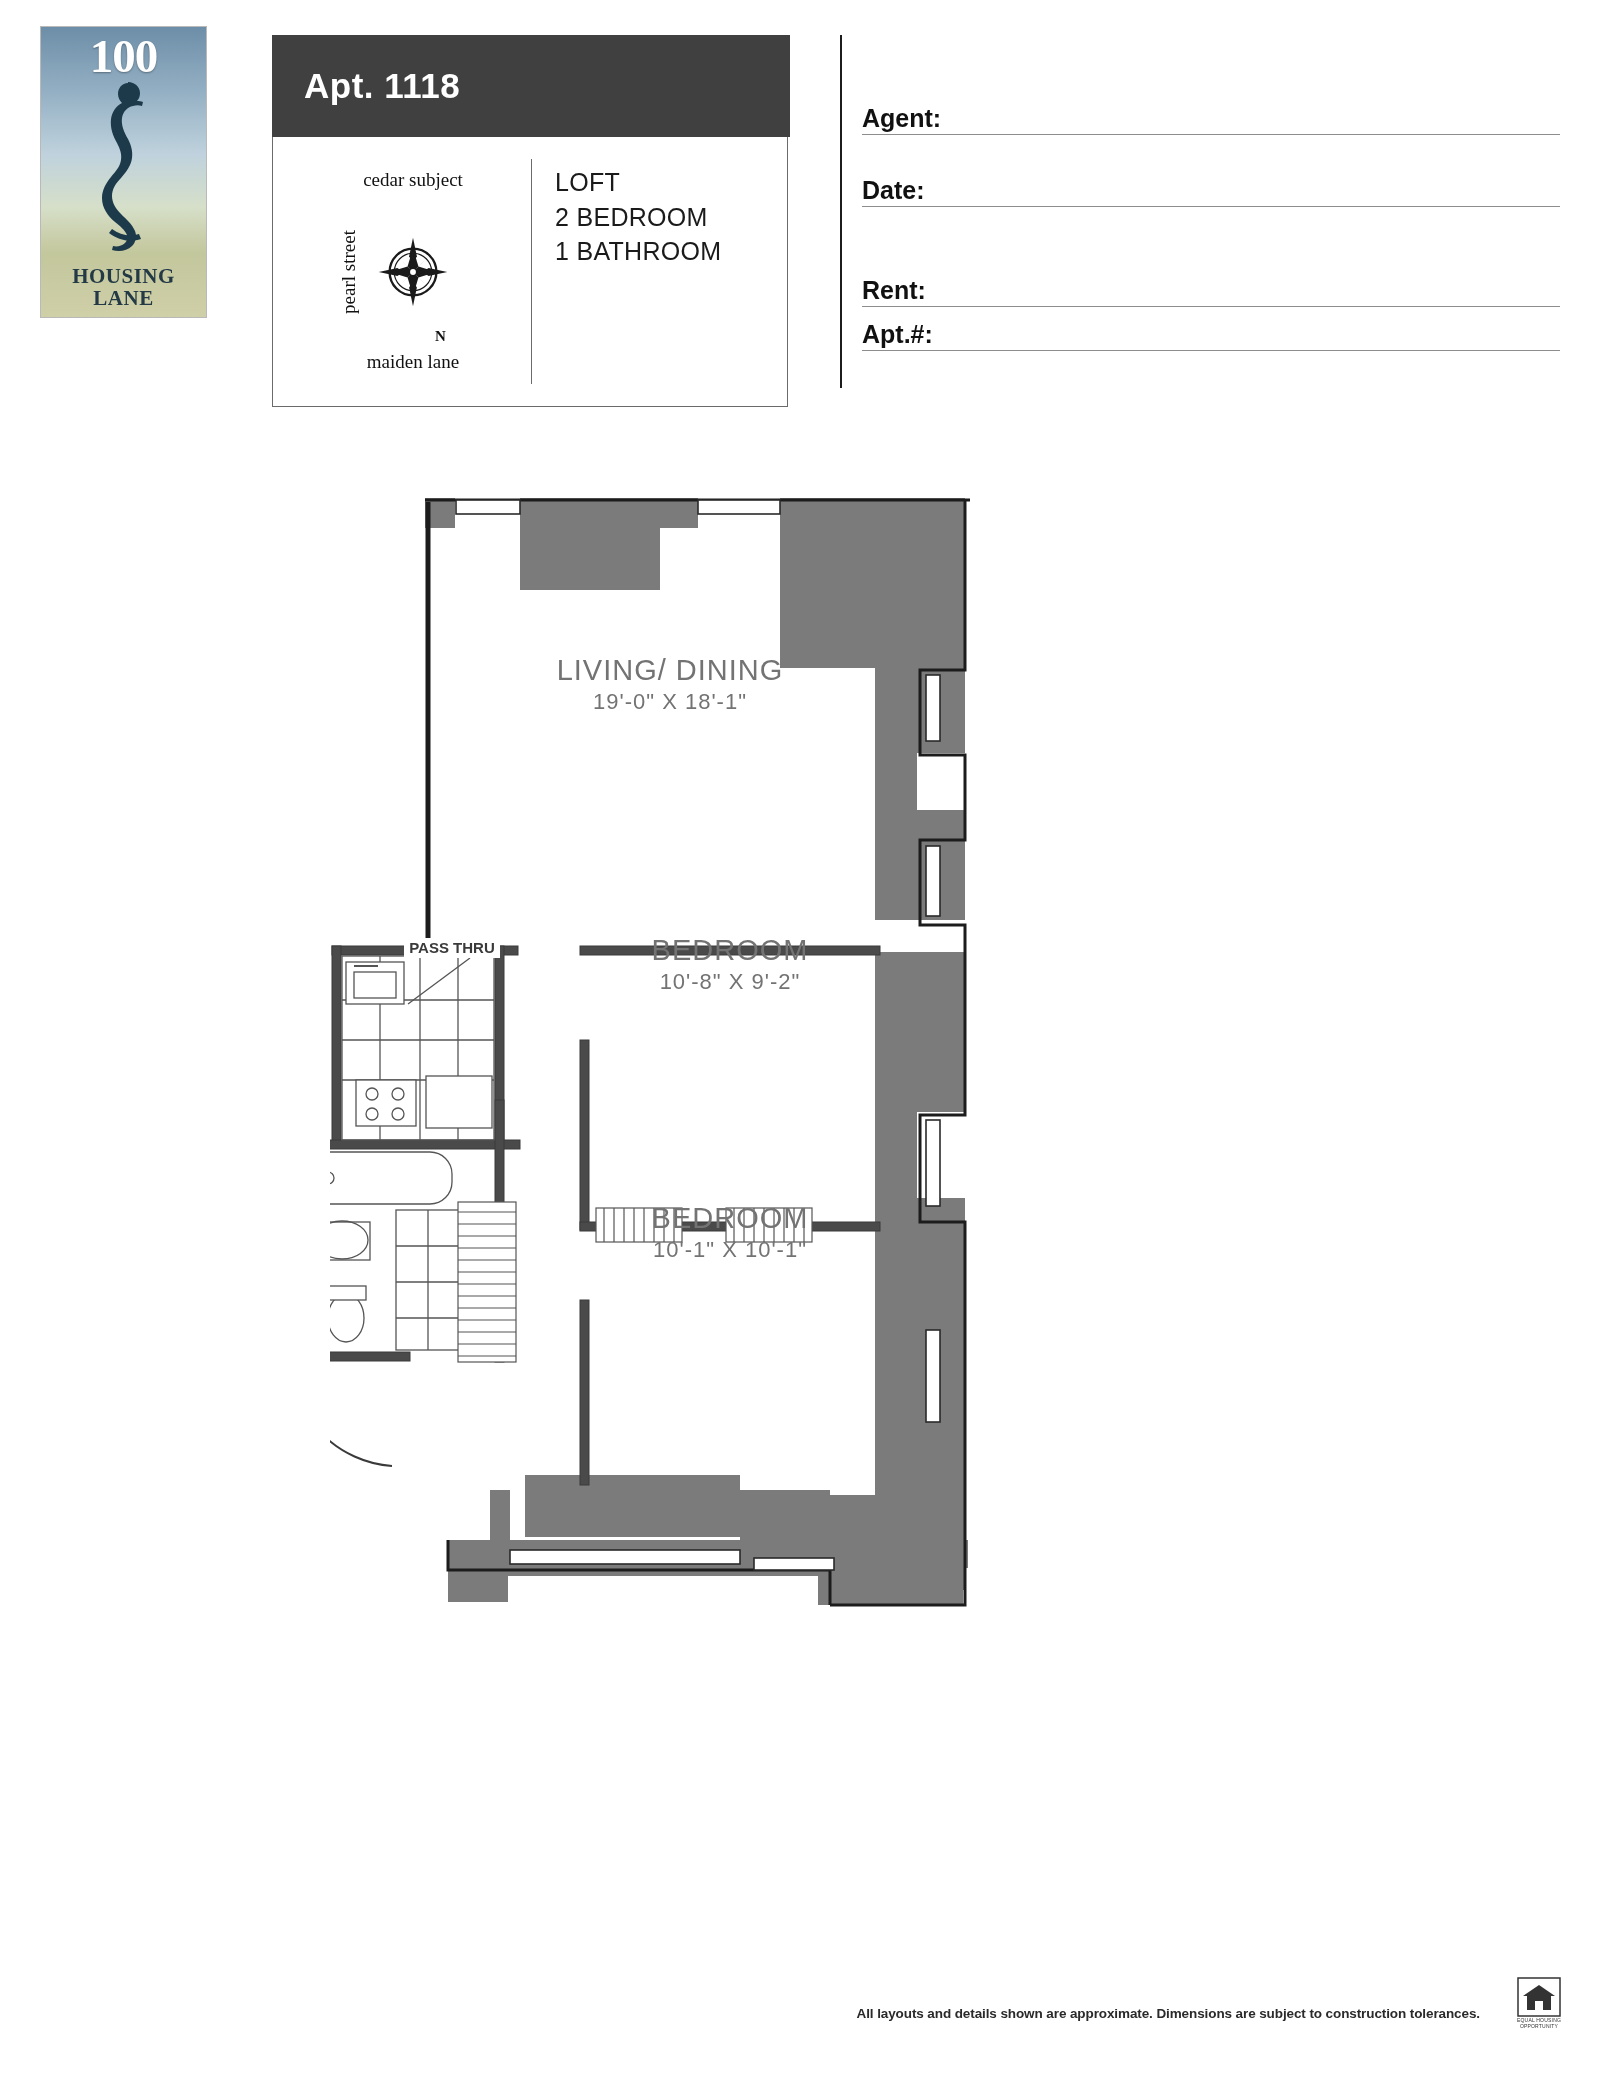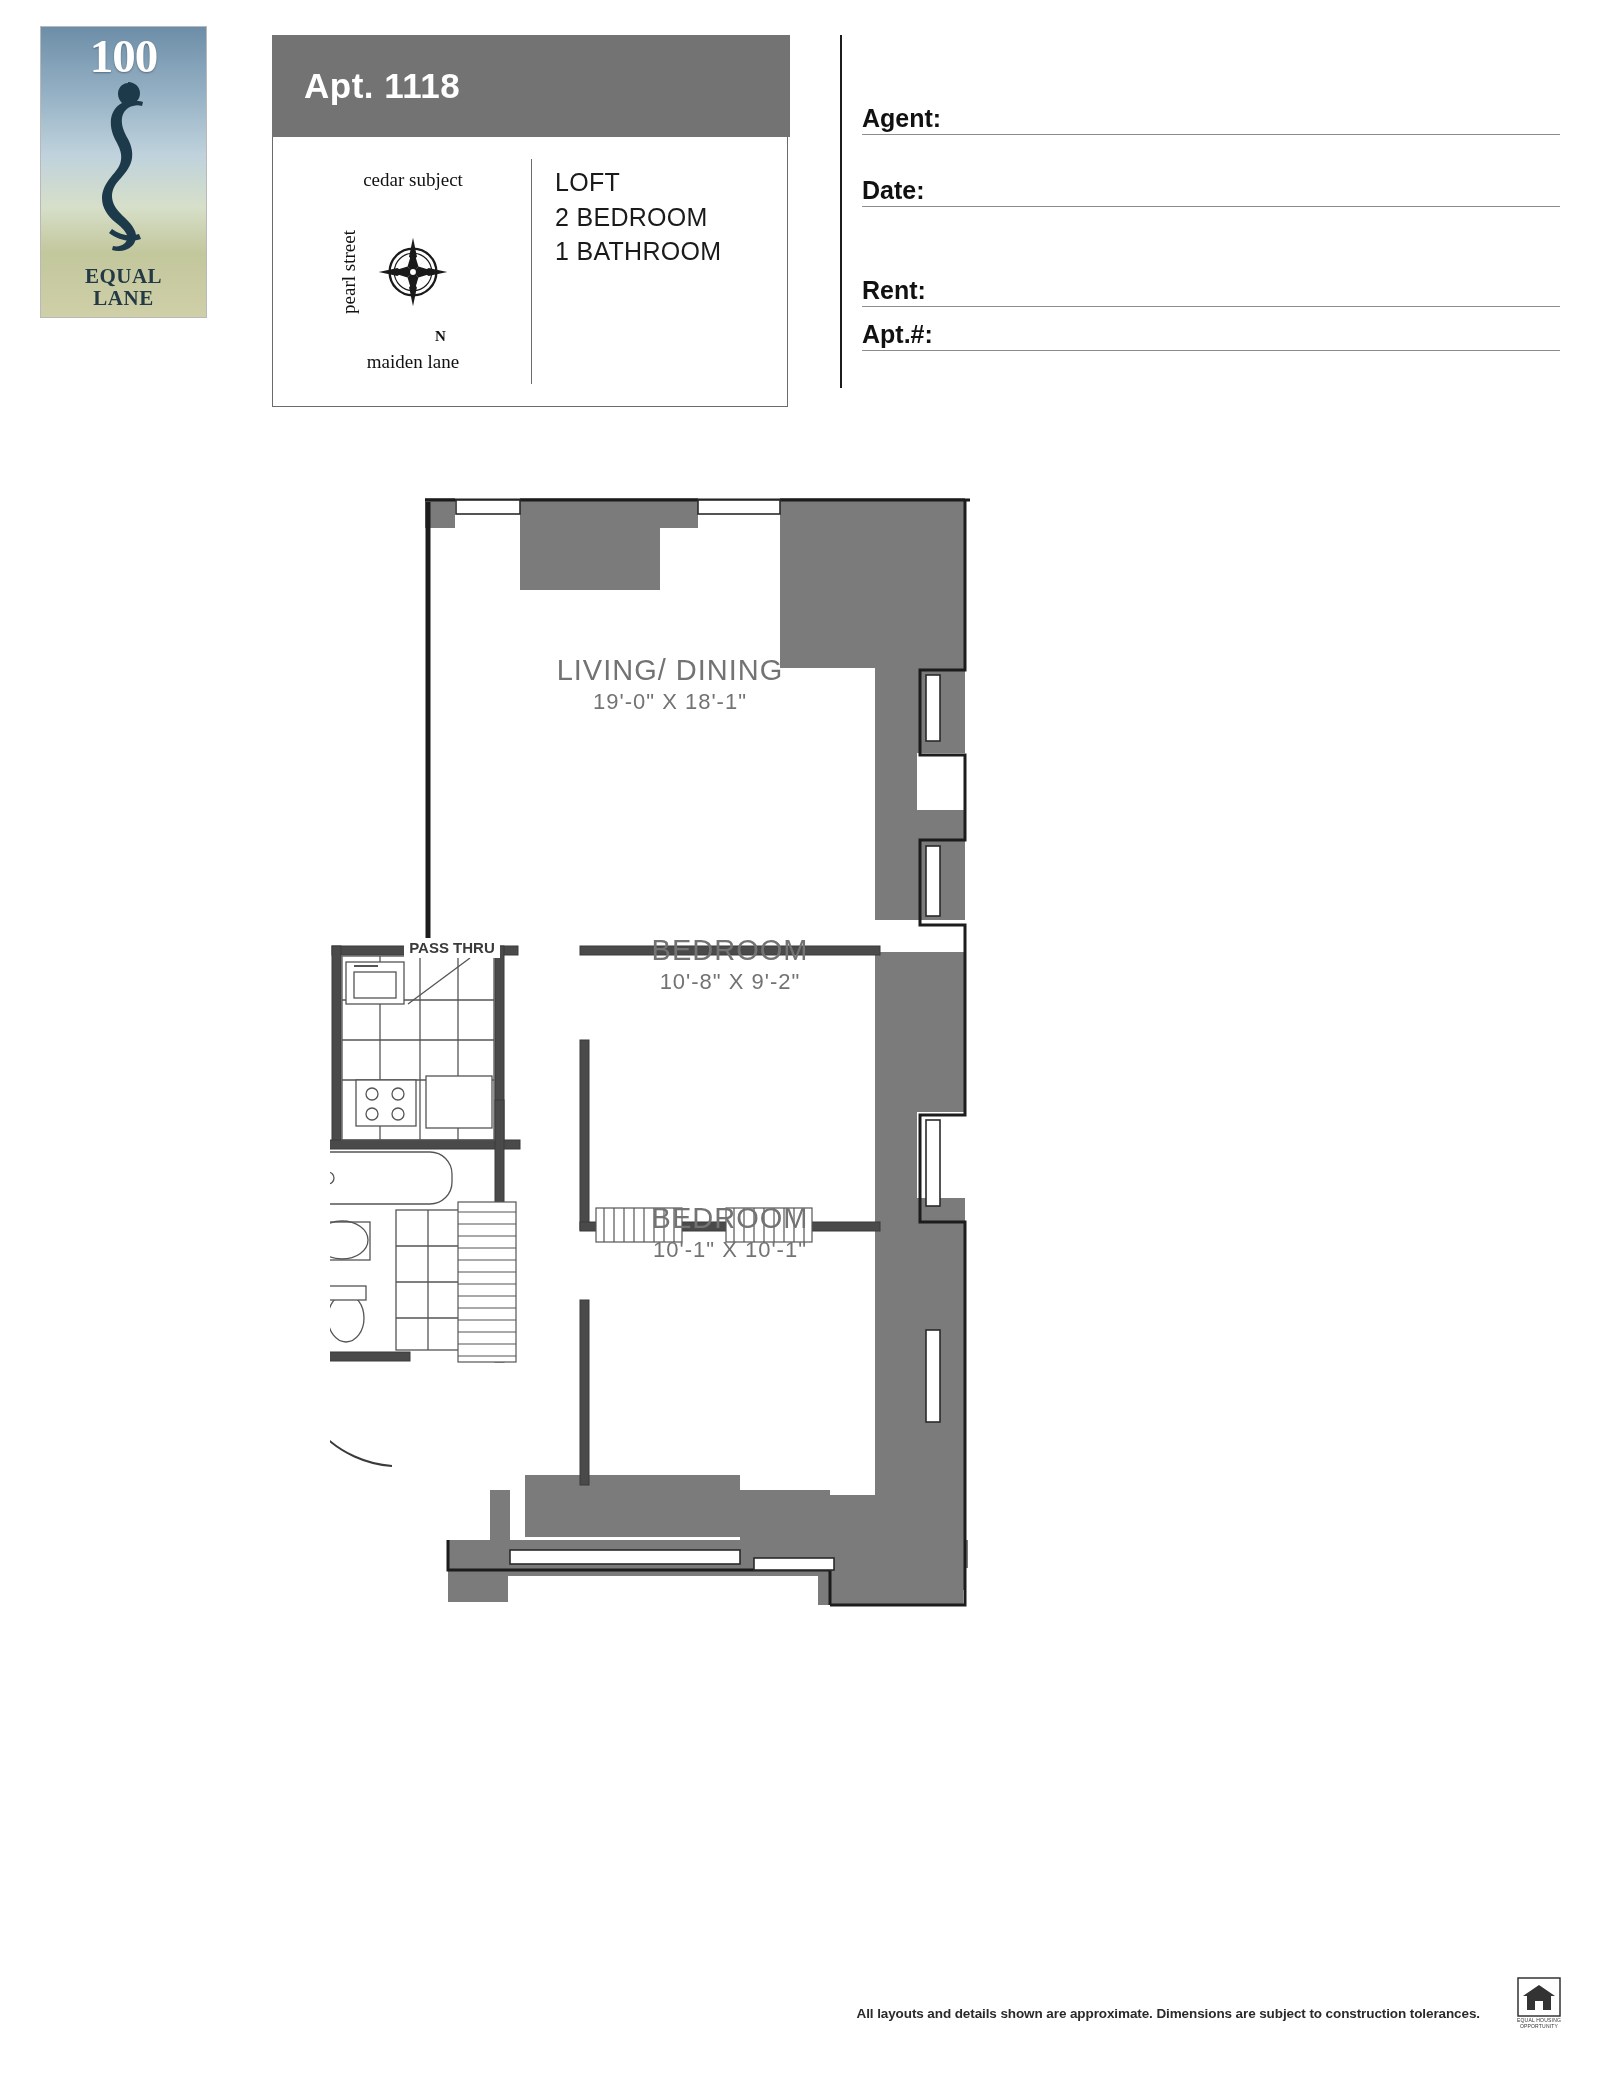--- a/index.html
+++ b/index.html
@@ -64,21 +64,21 @@
     letter-spacing: .5px;
   }
 
   
   .apt-header {
     position: absolute;
     left: 272px;
     top: 35px;
     width: 518px;
     height: 102px;
-    background: #737373;
+    background: #404040;
   }
   .apt-header-text {
     position: absolute;
     left: 32px;
     top: 50%;
     transform: translateY(-50%);
     color: #ffffff;
     font-size: 35px;
     font-weight: bold;
     letter-spacing: .5px;
@@ -235,21 +235,21 @@
 </head>
 <body>
 
 <div class="logo-panel">
   <div class="logo-100">100</div>
   <svg class="mermaid" viewBox="0 0 84 178">
     <path fill="#1d3a4a" d="M46 4c-6 0-10 5-10 11 0 4 2 7 4 9-6 3-10 9-11 16-1 9 2 17 6 24 3 6 5 11 4 17-1 7-6 12-10 17-5 6-9 13-9 21 0 10 6 18 13 24 5 4 10 8 12 13 1 3 0 6-2 8-3 3-8 4-12 3l-1 4c7 2 15 1 20-4 4-4 5-10 3-15-3-7-9-12-14-17-5-5-9-11-9-18 0-7 4-13 9-18 5-6 10-12 11-20 1-7-1-13-4-19-4-7-7-14-6-21 1-6 5-11 11-12 3-1 6-1 9 0l1-4c-2-1-4-1-6-1 2-2 3-5 3-8 0-6-5-11-12-11z"></path>
     <path fill="#1d3a4a" d="M30 150c8 6 18 8 27 5l2 5c-11 4-23 1-32-6z"></path>
   </svg>
   <div class="logo-name">
-    <div>EQUAL</div>
+    <div>HOUSING</div>
     <div>LANE</div>
   </div>
 </div>
 
 <div class="apt-header">
   <div class="apt-header-text">Apt.  1118</div>
 </div>
 
 <div class="info-box">
   <div class="compass-wrap">

